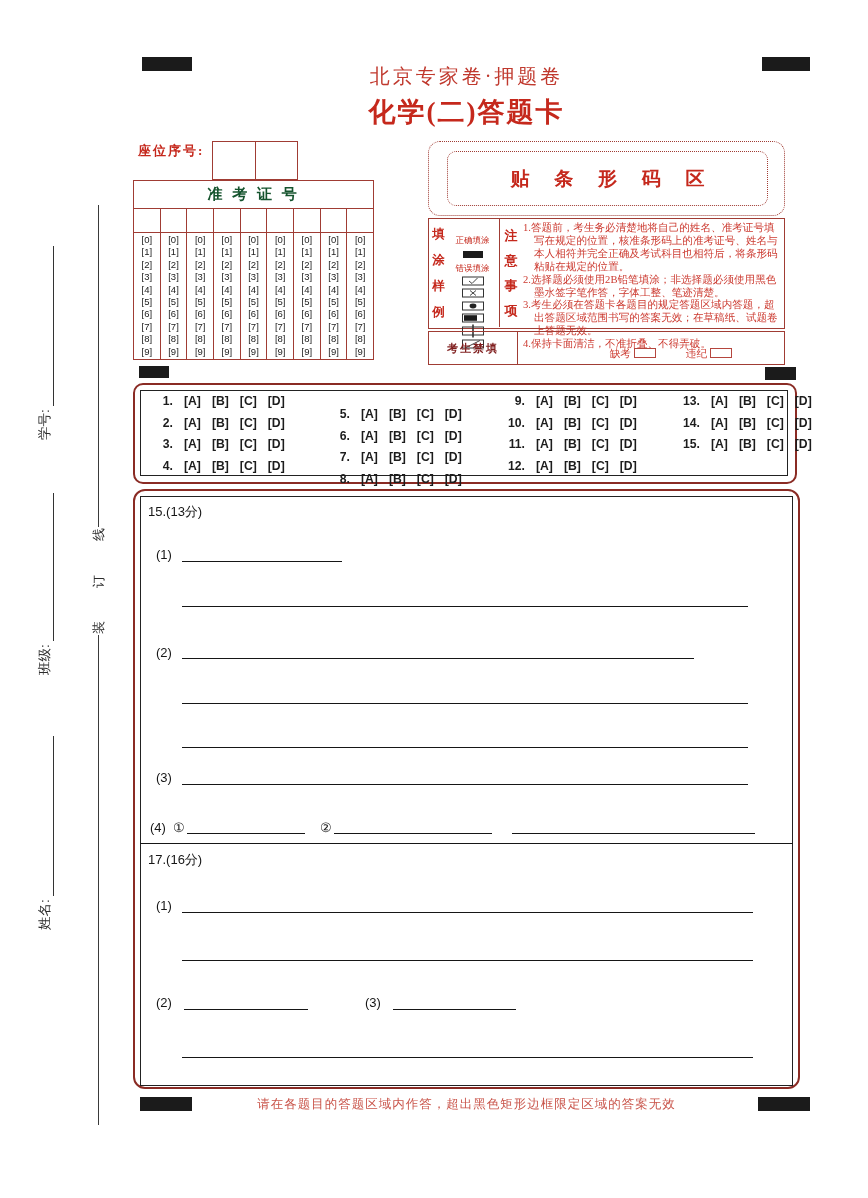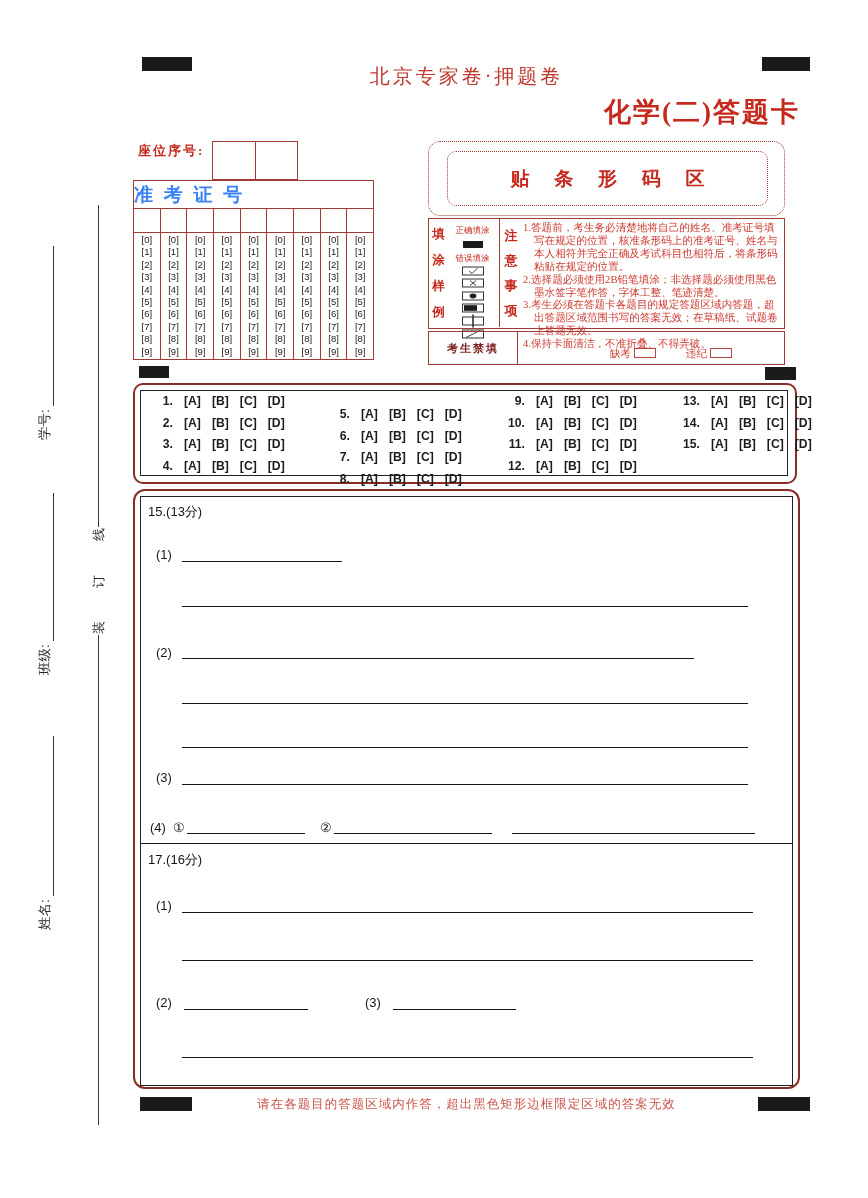--- a/index.html
+++ b/index.html
@@ -4,64 +4,64 @@
 <style>
   html,body{margin:0;padding:0;background:#ffffff;}
   .page{position:relative;width:848px;height:1198px;background:#ffffff;overflow:hidden;
         font-family:"Liberation Sans",sans-serif;color:#1d1d1d;}
   .abs{position:absolute;}
   .mark{position:absolute;background:#1b1b1b;}
   .serif{font-family:"Liberation Serif",serif;}
 
   .title-small{left:133px;top:63px;width:667px;text-align:center;font-size:20px;
                letter-spacing:3px;color:#c0392e;}
-  .title-main{left:133px;top:94px;width:667px;text-align:right;font-size:27px;
+  .title-main{left:133px;top:94px;width:667px;text-align:center;font-size:27px;
               font-weight:bold;letter-spacing:2px;color:#c5281c;}
 
   
   .bind-line{left:98px;top:205px;height:920px;width:0;border-left:1px solid #3a3a3a;}
   .bind-chars{left:88px;top:527px;width:20px;height:108px;background:#fff;display:flex;
               flex-direction:column-reverse;justify-content:space-between;align-items:center;}
   .bind-chars .vchar{font-size:13px;color:#2b2b2b;transform:rotate(-90deg);line-height:15px;}
   .rot-field{transform:rotate(-90deg);transform-origin:left bottom;white-space:nowrap;
              font-size:13.5px;color:#2b2b2b;height:20px;display:flex;align-items:flex-end;}
   .rot-field .uline{display:inline-block;border-bottom:1px solid #333;height:13px;margin-left:3px;}
 
   
   .seat-label{left:138px;top:142px;font-size:13px;letter-spacing:2px;font-weight:bold;color:#c5281c;}
   .seat-box{left:212px;top:141px;width:84px;height:37px;border:1.5px solid #a03c34;display:flex;}
   .seat-cell{flex:1;}
   .seat-cell:first-child{border-right:1.5px solid #a03c34;}
 
   
   .ticket{left:133px;top:180px;width:241px;height:180px;border:1.5px solid #a03c34;
           box-sizing:border-box;display:flex;flex-direction:column;}
-  .ticket-head{height:27px;line-height:27px;text-align:left;border-bottom:1.5px solid #a03c34;
-               color:#3b82f6;font-weight:bold;font-size:19px;letter-spacing:3px;}
+  .ticket-head{height:27px;line-height:27px;text-align:center;border-bottom:1.5px solid #a03c34;
+               color:#14532d;font-weight:bold;font-size:15px;letter-spacing:3px;}
   .ticket-write{height:24px;display:flex;border-bottom:1.5px solid #a03c34;}
   .tg-cell{flex:1;}
   .tg-cell + .tg-cell{border-left:1px solid #a03c34;}
   .ticket-bubbles{flex:1;display:flex;}
   .tg-col{flex:1;display:flex;flex-direction:column;justify-content:space-around;padding:1px 0;}
   .tg-col + .tg-col{border-left:1px solid #a03c34;}
   .bubble{font-size:9.5px;line-height:12.4px;text-align:center;color:#222;}
 
   
   .bar-outer{left:428px;top:141px;width:357px;height:75px;border:1.5px dotted #a03c34;
              border-radius:12px;box-sizing:border-box;}
   .bar-inner{left:447px;top:151px;width:321px;height:55px;border:1.5px dotted #a03c34;
              border-radius:9px;box-sizing:border-box;display:flex;align-items:center;justify-content:center;}
   .bar-label{color:#c5281c;font-weight:bold;font-size:19px;letter-spacing:10px;text-indent:10px;}
 
   
   .notice-box{left:428px;top:218px;width:357px;height:111px;border:1.2px solid #a03c34;box-sizing:border-box;}
   .vcol{display:flex;flex-direction:column;justify-content:space-around;align-items:center;}
   .fill-label-col{position:absolute;left:1px;top:2px;width:17px;height:105px;color:#c5281c;
                   font-weight:bold;font-size:12.5px;}
-  .sample-col{position:absolute;left:18px;top:6px;width:51px;height:107px;text-align:center;}
+  .sample-col{position:absolute;left:18px;top:16px;width:51px;height:107px;text-align:center;}
   .mini-label{font-size:8.5px;color:#c5281c;line-height:10px;white-space:nowrap;}
   .solid-rect{display:inline-block;width:20px;height:7px;background:#1b1b1b;margin:1px 0;}
   .mark-box{display:block;margin:2.6px auto 0;}
   .notice-divider{position:absolute;left:70px;top:0;height:108px;width:0;border-left:1px solid #a03c34;}
   .notice-label-col{position:absolute;left:72px;top:4px;width:20px;height:100px;color:#c5281c;
                     font-weight:bold;font-size:13px;}
   .notice-list{position:absolute;left:94px;top:3px;width:259px;color:#cc3a30;font-size:10.6px;
                line-height:12.9px;}
   .notice-item{padding-left:11px;text-indent:-11px;}
 

